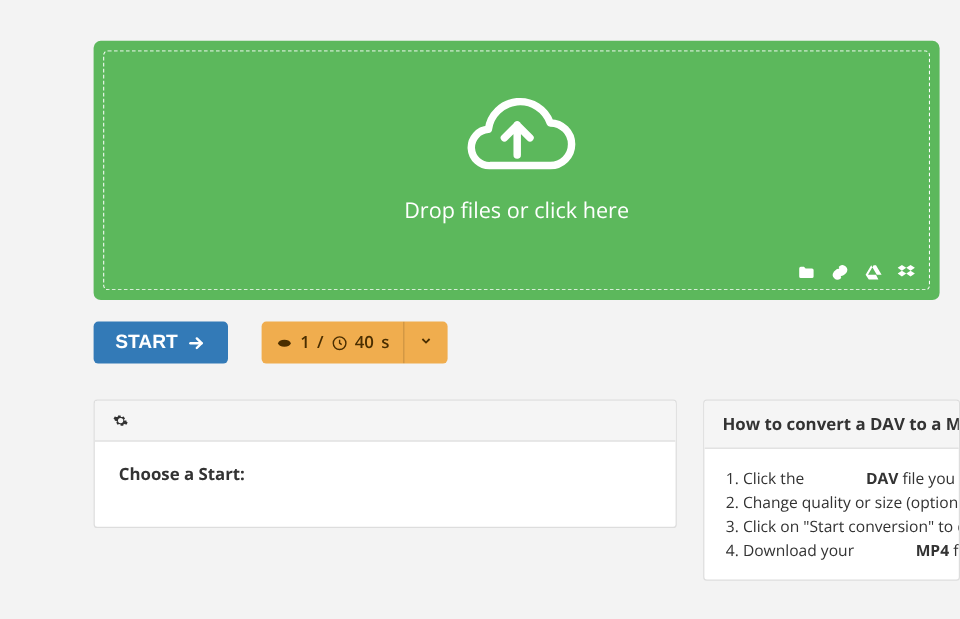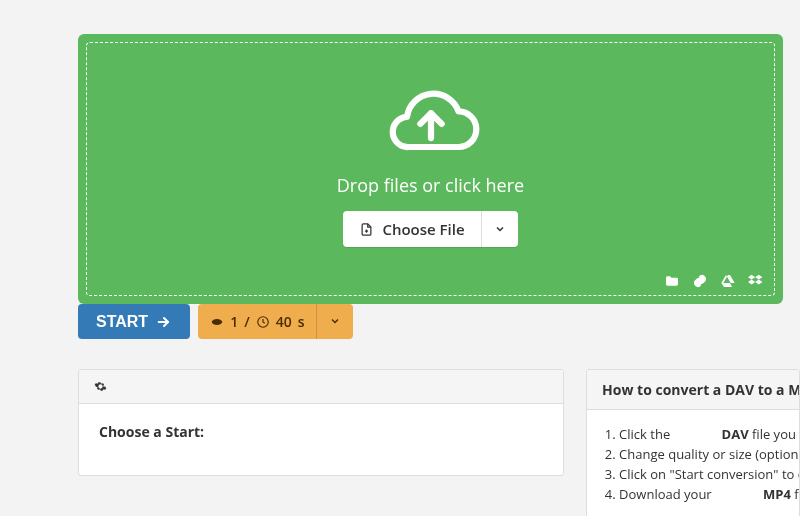--- a/index.html
+++ b/index.html
@@ -9,21 +9,21 @@
     width: 800px;
     height: 516px;
     overflow: hidden;
     color: #333;
   }
   .container {
     padding: 34px 0 0 78px;
   }
   .dropzone-wrap {
     width: 705px;
-    height: 270px;
+    height: 216px;
     background: #5cb85c;
     border-radius: 6px;
     padding: 8px;
     position: relative;
   }
   .dropzone-inner {
     width: 100%;
     height: 100%;
     border: 1.5px dashed #ffffff;
     border-radius: 4px;
@@ -75,22 +75,23 @@
     gap: 12px;
     align-items: center;
   }
   .source-icons svg, .source-icons .glyph {
     width: 16px;
     height: 16px;
     fill: #fff;
     color: #fff;
   }
   .controls-row {
-    display: flex;
-    gap: 8px;
+    margin-top: 18px;
+    display: flex;
+    gap: 28px;
   }
   .start-btn {
     background: #337ab7;
     color: #fff;
     border: none;
     border-radius: 4px;
     padding: 8px 18px;
     font-size: 16px;
     font-weight: 700;
     display: flex;
@@ -195,35 +196,20 @@
 <div class="container">
 
   <div class="dropzone-wrap">
     <div class="dropzone-inner">
       <svg class="cloud-icon" viewBox="0 0 120 90">
         <path fill="none" stroke="#ffffff" stroke-width="7" stroke-linecap="round" stroke-linejoin="round" d="M35 72 h56 a20 20 0 0 0 0 -40 a30 30 0 0 0 -58 6 a17 17 0 0 0 2 34 z"></path>
         <path fill="none" stroke="#ffffff" stroke-width="7" stroke-linecap="round" stroke-linejoin="round" d="M60 62 V34 M48 46 L60 34 L72 46"></path>
       </svg>
       <div class="drop-text">Drop files or click here</div>
 
-      <div class="choose-file">
-        <div class="main">
-          <svg width="15" height="15" viewBox="0 0 24 24" fill="none" stroke="#333" stroke-width="2">
-            <path d="M14 3H7a2 2 0 0 0-2 2v14a2 2 0 0 0 2 2h10a2 2 0 0 0 2-2V8z"></path>
-            <path d="M14 3v5h5"></path>
-            <path d="M12 12v5M9.5 14.5h5"></path>
-          </svg>
-          <span>Choose File</span>
-        </div>
-        <div class="caret">
-          <svg width="12" height="12" viewBox="0 0 24 24" fill="none" stroke="#333" stroke-width="3">
-            <polyline points="6 9 12 15 18 9"></polyline>
-          </svg>
-        </div>
-      </div>
 
       <div class="source-icons">
         <svg viewBox="0 0 24 24">
             <path d="M3 7a2 2 0 0 1 2-2h4l2 2h8a2 2 0 0 1 2 2v1H3z M3 10h18v7a2 2 0 0 1-2 2H5a2 2 0 0 1-2-2z"></path>
           </svg>
         <svg viewBox="0 0 24 24" fill="none" stroke="#fff" stroke-width="2">
             <path d="M10 14a5 5 0 0 0 7 0l2-2a5 5 0 0 0-7-7l-1 1"></path>
             <path d="M14 10a5 5 0 0 0-7 0l-2 2a5 5 0 0 0 7 7l1-1"></path>
           </svg>
         <svg viewBox="0 0 24 24">

